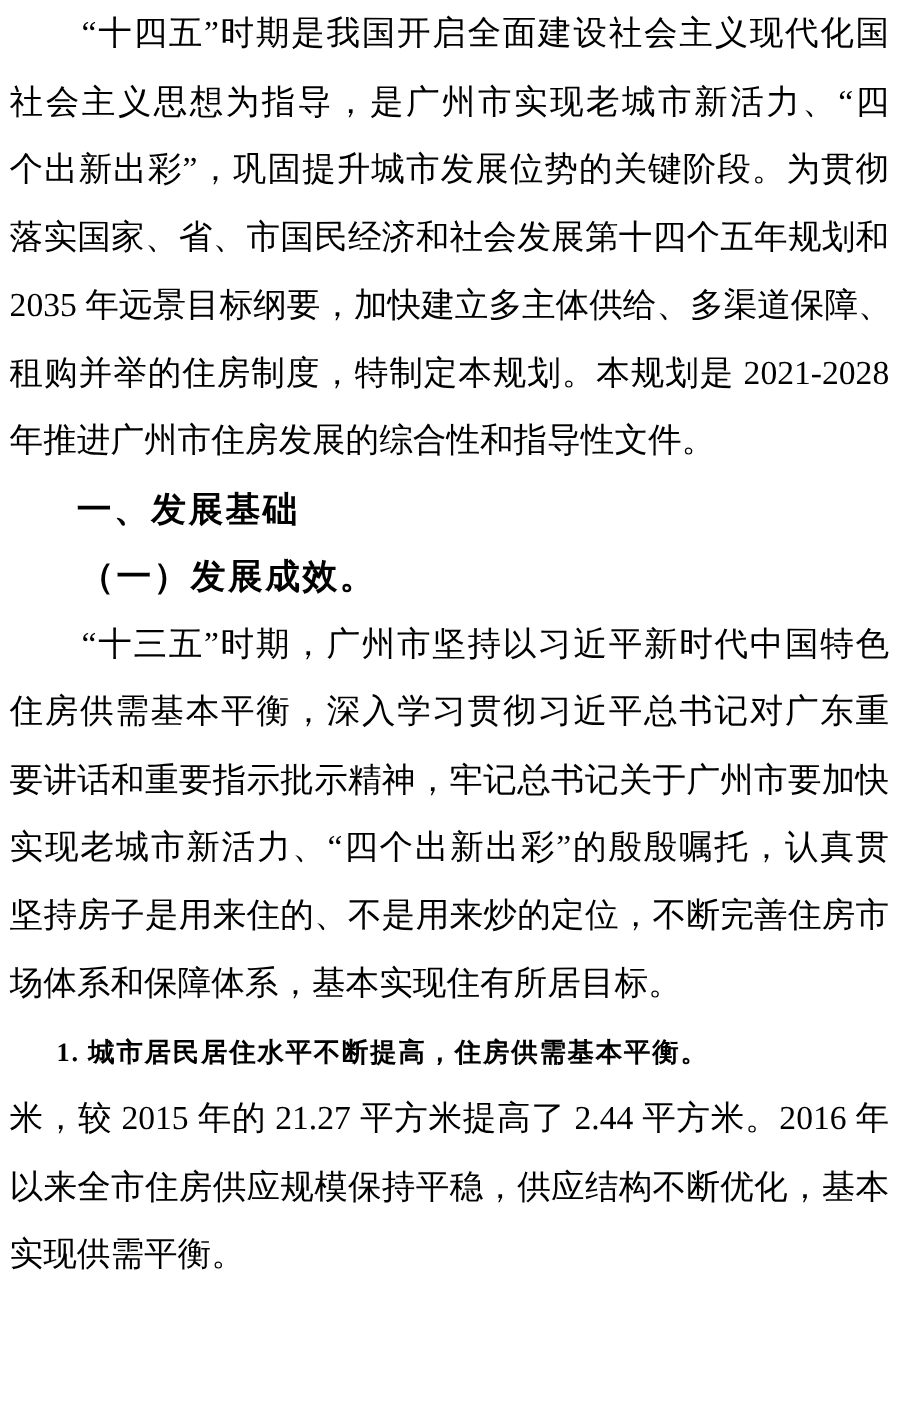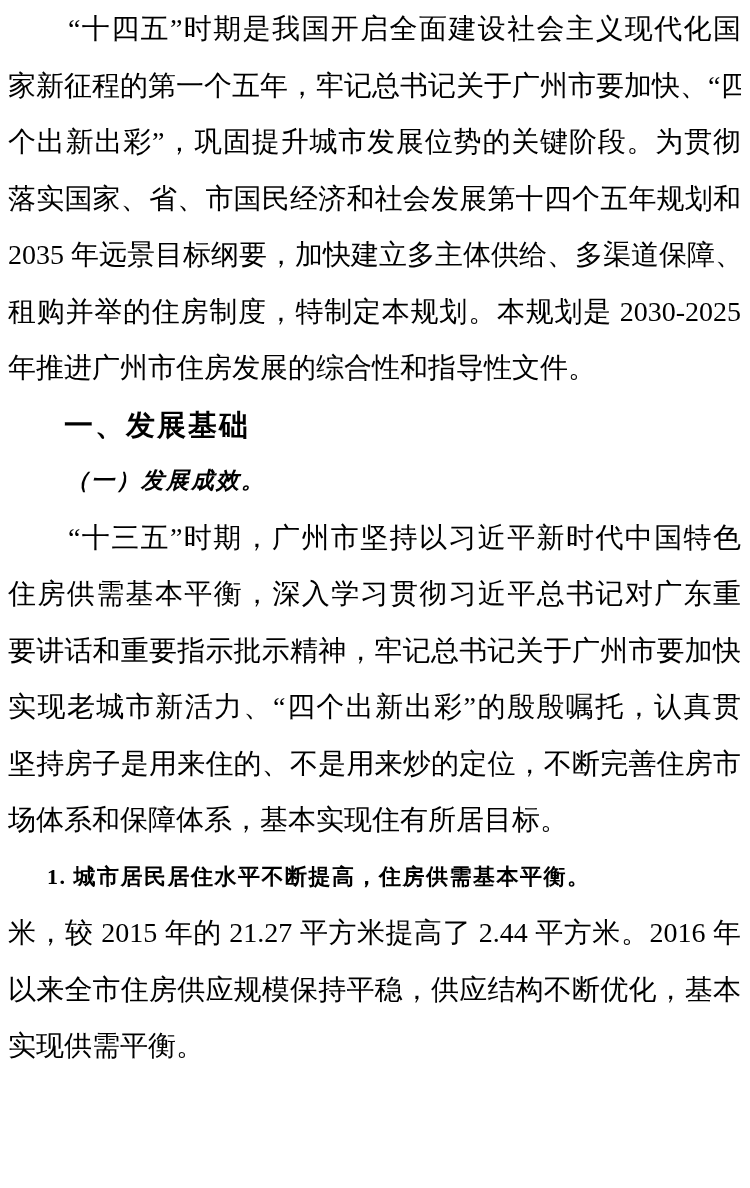--- a/index.html
+++ b/index.html
@@ -33,49 +33,48 @@
     font-size: 29px;
     font-weight: bold;
     font-family: "Liberation Sans", "DejaVu Sans", sans-serif;
     text-indent: 56px;
     letter-spacing: 2px;
     white-space: nowrap;
   }
   .h2line {
     height: 56.5px;
     line-height: 56.5px;
-    font-size: 23px;
+    font-size: 29px;
     font-weight: bold;
     text-indent: 58px;
     letter-spacing: 2px;
     white-space: nowrap;
-    font-style: italic;
   }
   .h3line {
     height: 56.5px;
     line-height: 56.5px;
     font-size: 22px;
     font-weight: bold;
     text-indent: 39px;
     letter-spacing: 1.5px;
     white-space: nowrap;
   }
 </style>
 </head>
 <body>
 
 <div class="page">
 
   <div>
     <div class="line indent">“十四五”时期是我国开启全面建设社会主义现代化国</div>
-    <div class="line">家新征程的第一个五年，牢记总书记关于广州市要加快、“四</div>
+    <div class="line">社会主义思想为指导，是广州市实现老城市新活力、“四</div>
     <div class="line">个出新出彩”，巩固提升城市发展位势的关键阶段。为贯彻</div>
     <div class="line">落实国家、省、市国民经济和社会发展第十四个五年规划和</div>
     <div class="line">2035 年远景目标纲要，加快建立多主体供给、多渠道保障、</div>
-    <div class="line">租购并举的住房制度，特制定本规划。本规划是 2030-2025</div>
+    <div class="line">租购并举的住房制度，特制定本规划。本规划是 2021-2028</div>
     <div class="line lastline">年推进广州市住房发展的综合性和指导性文件。</div>
   </div>
 
   <div class="h1line">一、发展基础</div>
 
   <div class="h2line">（一）发展成效。</div>
 
   <div>
     <div class="line indent">“十三五”时期，广州市坚持以习近平新时代中国特色</div>
     <div class="line">住房供需基本平衡，深入学习贯彻习近平总书记对广东重</div>

